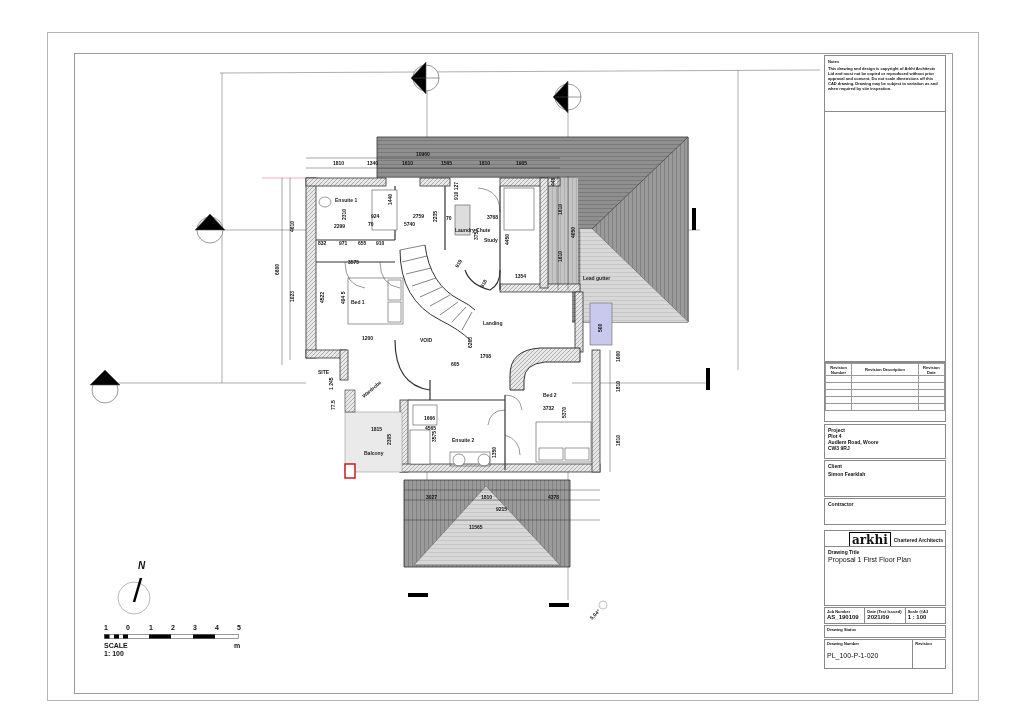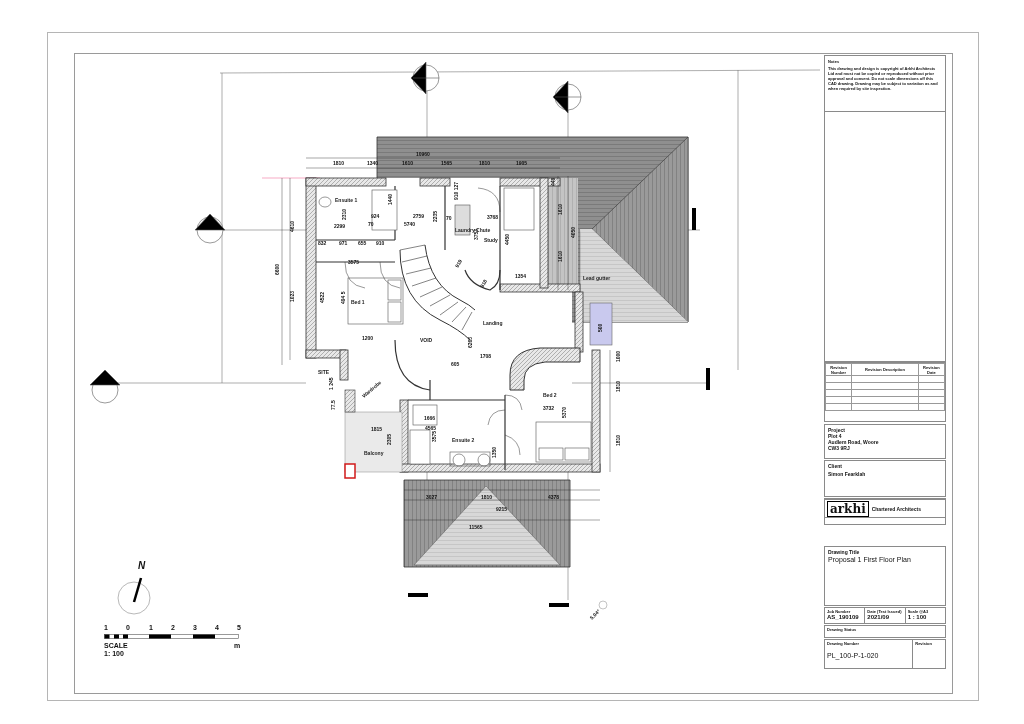--- a/index.html
+++ b/index.html
@@ -325,21 +325,21 @@
 <div class="tb-box" style="top:460px;height:37px;width:122px;padding:2px 3px;">
   <div class="lbl">Client</div>
   <div class="lbl" style="margin-top:2px;">Simon Fearklah</div>
 </div>
 
 <div class="tb-box" style="top:498px;height:27px;width:122px;padding:2px 3px;">
   <div class="lbl">Contractor</div>
   <div class="lbl"></div>
 </div>
 
-<div class="tb-box" style="top:499px;height:19px;width:122px;padding:1px 2px;display:flex;align-items:center;gap:3px;">
+<div class="tb-box" style="top:530px;height:19px;width:122px;padding:1px 2px;display:flex;align-items:center;gap:3px;justify-content:flex-end;">
   <span class="arkhi-logo">arkhi</span>
   <span class="lbl">Chartered Architects</span>
 </div>
 
 <div class="tb-box" style="top:546px;height:60px;width:122px;padding:2px 3px;">
   <div class="lbl">Drawing Title</div>
   <div style="font-size:7px;line-height:9px;">Proposal 1 First Floor Plan</div>
 </div>
 
 <div class="tb-box" style="top:607px;height:17px;width:122px;display:flex;">

